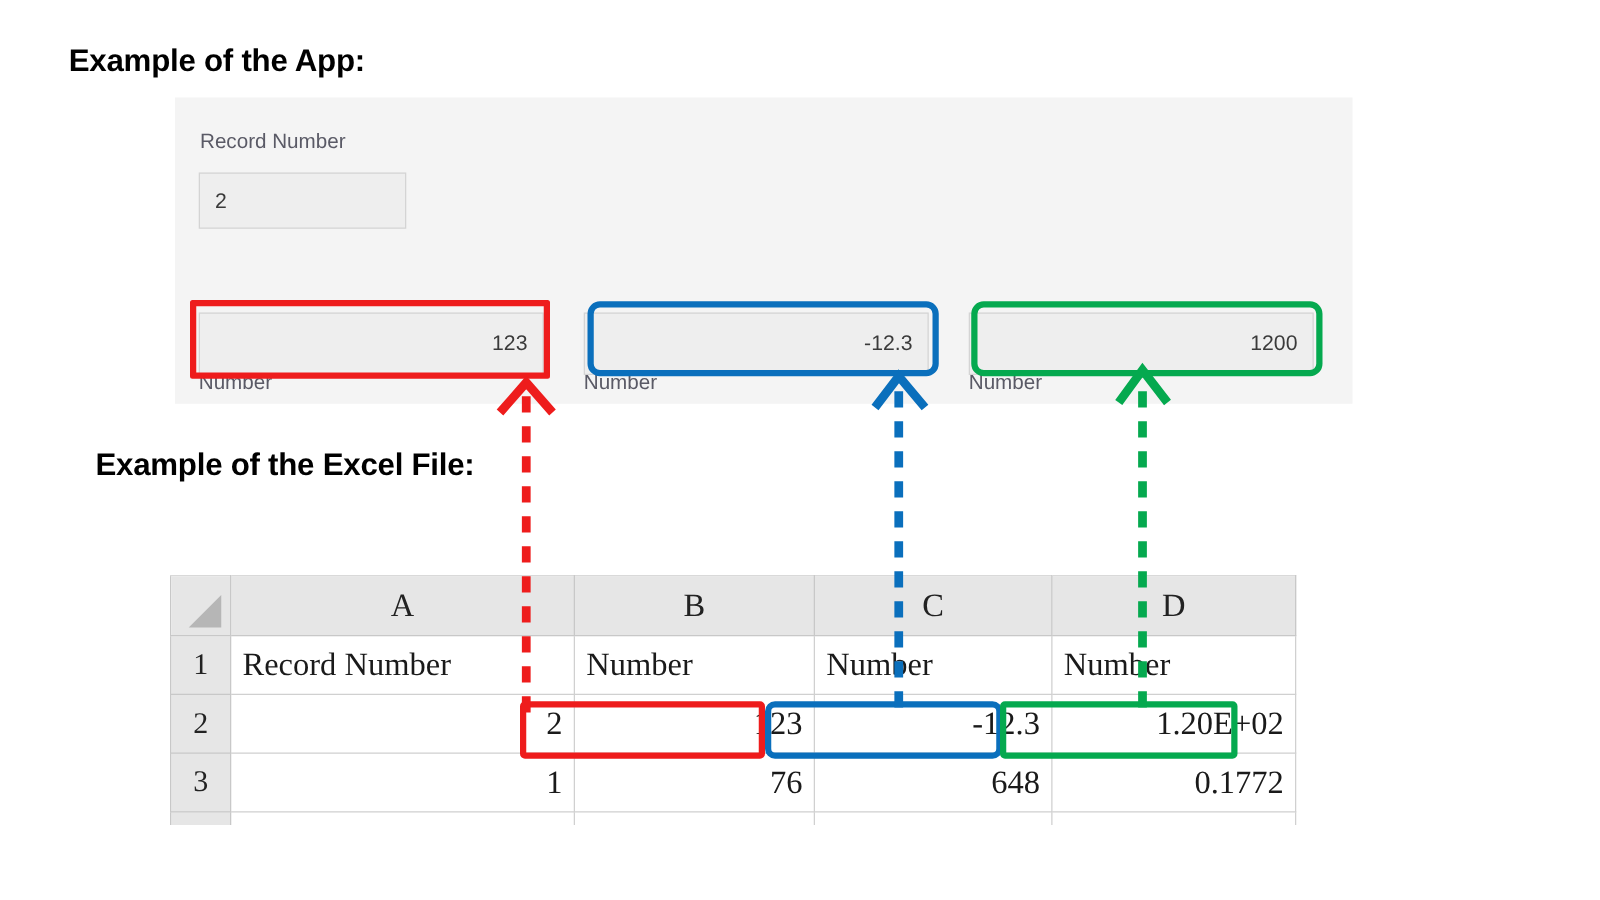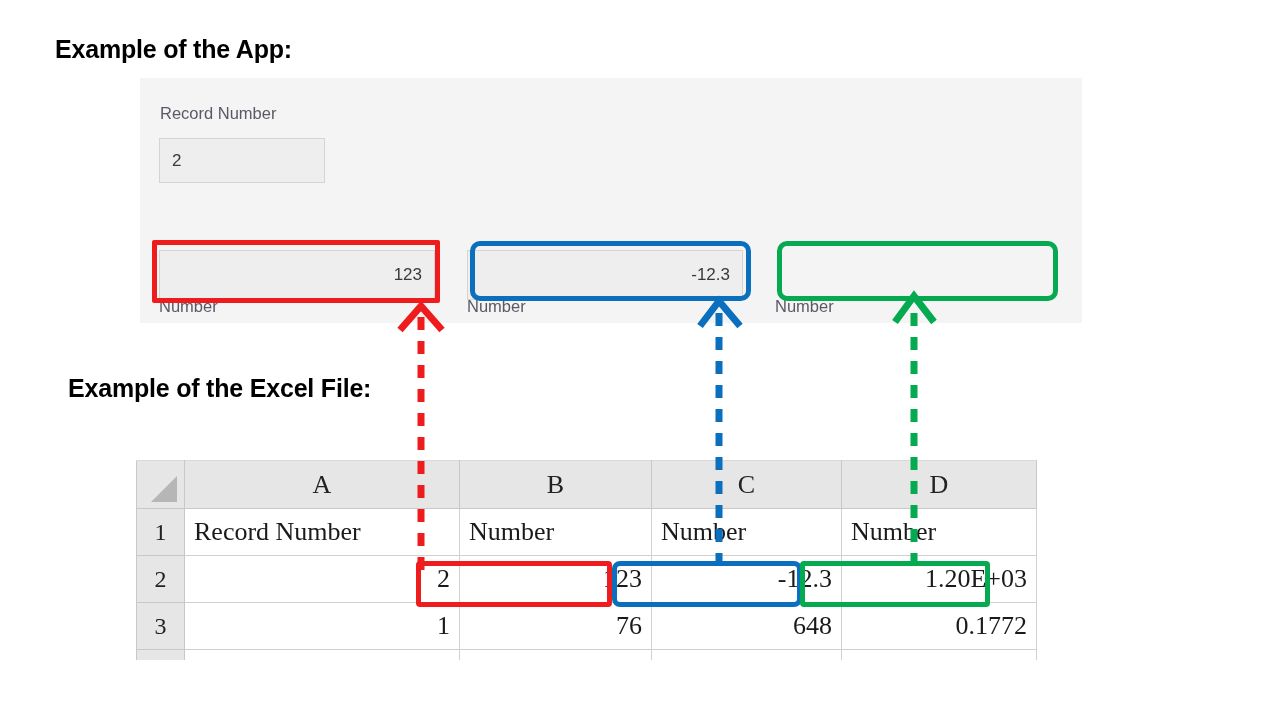--- a/index.html
+++ b/index.html
@@ -9,21 +9,21 @@
     overflow:hidden;position:relative;
   }
   #stage{position:absolute;left:0;top:0;width:1280px;height:516px;}
 
   
   .heading{
     position:absolute;font-weight:bold;color:#000000;
     font-size:25px;line-height:33px;letter-spacing:-0.2px;
   }
   #h-app{left:55px;top:33px;}
-  #h-excel{left:68px;top:372px;width:320px;}
+  #h-excel{left:68px;top:356px;width:320px;text-align:center;}
 
   
   #app-panel{
     position:absolute;left:140px;top:78px;width:942px;height:245px;
     background:#f4f4f4;
   }
   .field-label{
     position:absolute;color:#5a5a66;font-size:16.5px;
     font-family:"Liberation Sans",sans-serif;white-space:nowrap;
   }
@@ -114,20 +114,23 @@
     <div class="textbox tb-right" id="tb-n1">
       <span>123</span>
     </div>
 
     <div class="field-label" id="lb-n2">Number</div>
     <div class="textbox tb-right" id="tb-n2">
       <span>-12.3</span>
     </div>
 
     <div class="field-label" id="lb-n3">Number</div>
+    <div class="textbox tb-right" id="tb-n3">
+      <span>1200</span>
+    </div>
   </div>
 
   <div class="ring" id="ring-red"></div>
   <div class="ring" id="ring-blue"></div>
   <div class="ring" id="ring-green"></div>
 
   <table id="excel">
     <thead>
       <tr>
         <th class="corner">
@@ -145,21 +148,21 @@
         <td class="ta-left">Record Number</td>
         <td class="ta-left">Number</td>
         <td class="ta-left">Number</td>
         <td class="ta-left">Number</td>
       </tr>
       <tr>
         <th class="rowhead">2</th>
         <td class="ta-right">2</td>
         <td class="ta-right">123</td>
         <td class="ta-right">-12.3</td>
-        <td class="ta-right">1.20E+03</td>
+        <td class="ta-right">1.20E+02</td>
       </tr>
       <tr>
         <th class="rowhead">3</th>
         <td class="ta-right">1</td>
         <td class="ta-right">76</td>
         <td class="ta-right">648</td>
         <td class="ta-right">0.1772</td>
       </tr>
       <tr class="tail">
         <th class="rowhead"></th>

